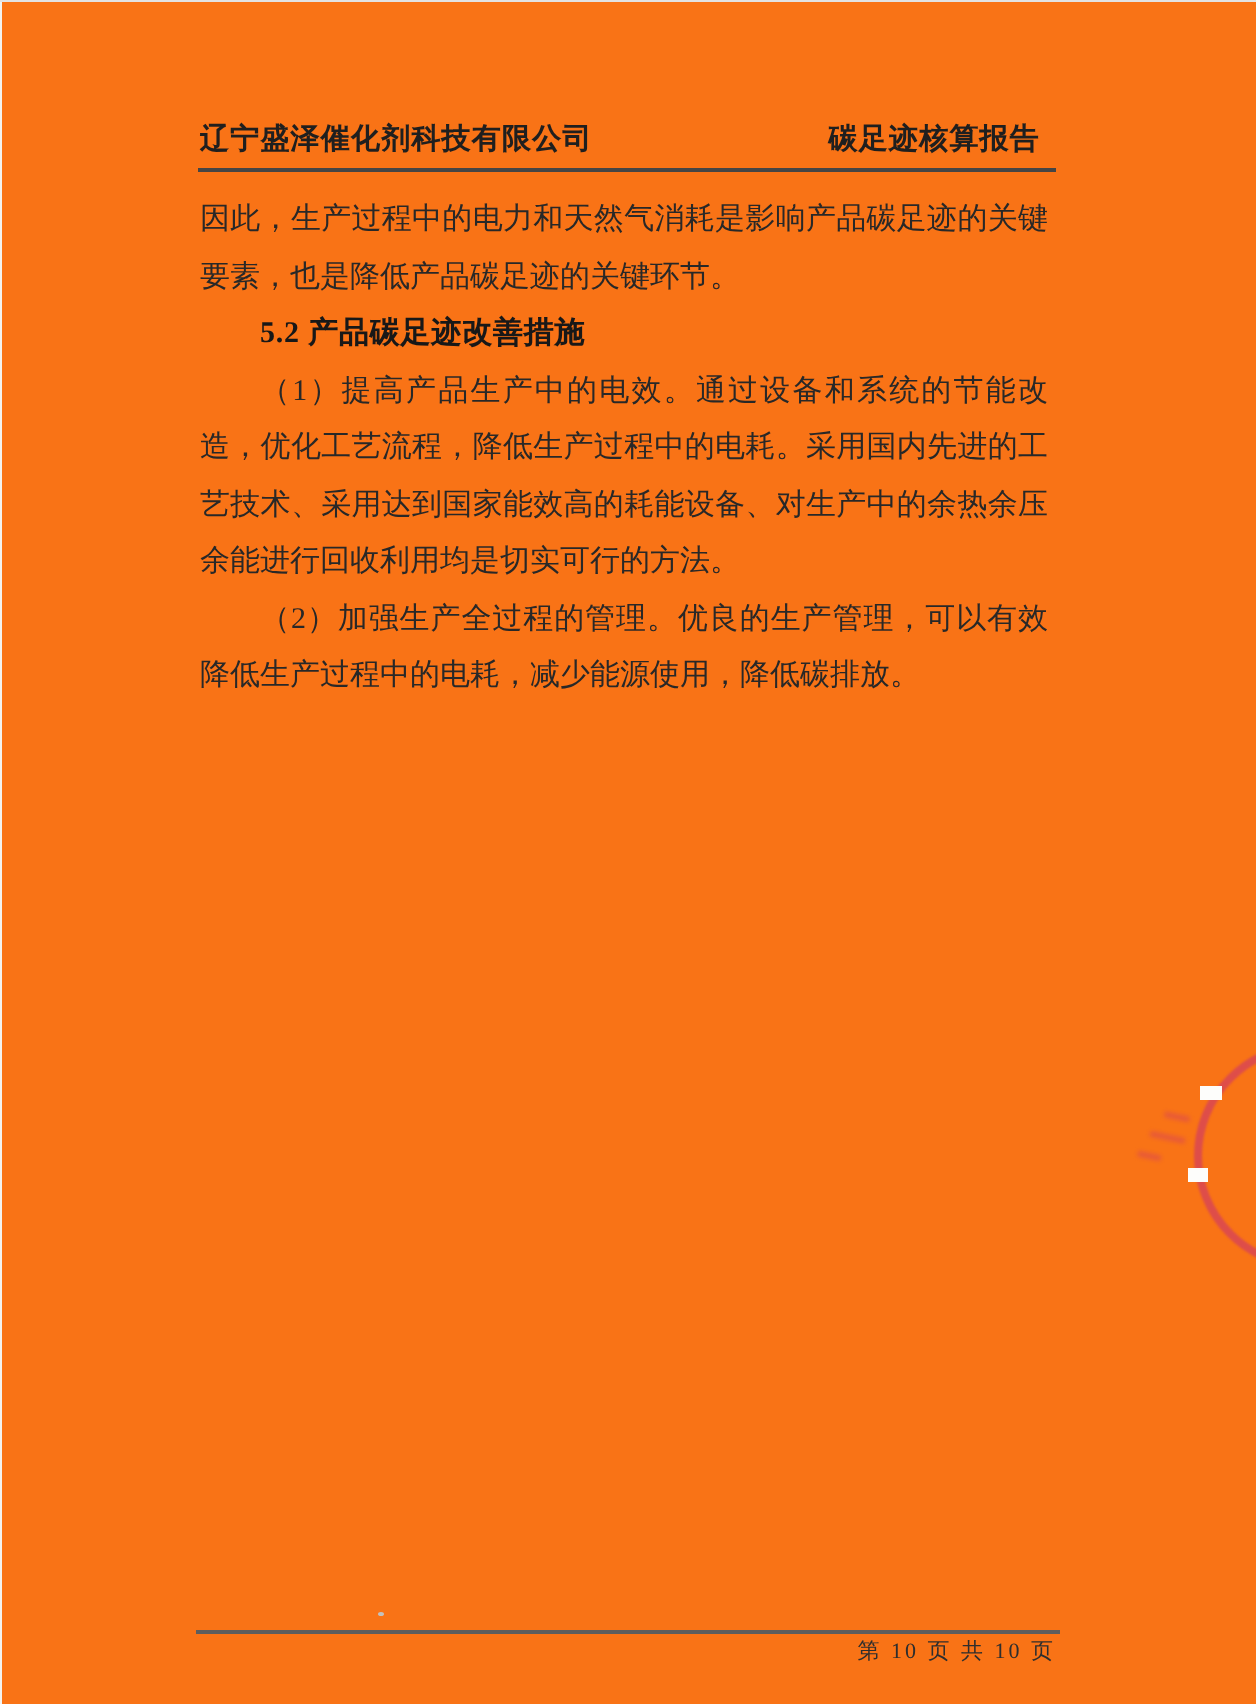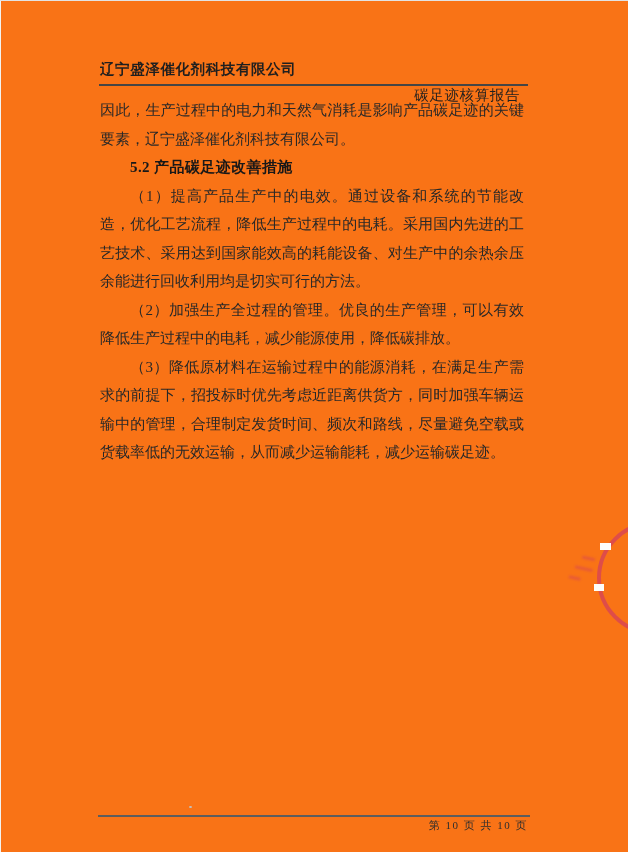--- a/index.html
+++ b/index.html
@@ -13,22 +13,22 @@
     box-shadow:inset 0 1px 0 #e3e3e3, inset 1px 0 0 #f3f3f1;
   }
   
   .header-company{
     position:absolute;left:100px;top:60px;
     font-size:14.5px;font-weight:bold;color:#1f1f1f;
     letter-spacing:0.6px;white-space:nowrap;
   }
   .header-title{
     position:absolute;right:108px;top:60px;
-    font-size:14.5px;font-weight:normal;color:#1f1f1f;
-    letter-spacing:0.6px;white-space:nowrap;margin-top:26px;
+    font-size:14.5px;font-weight:bold;color:#1f1f1f;
+    letter-spacing:0.6px;white-space:nowrap;
   }
   .header-rule{
     position:absolute;left:99px;top:84px;width:429px;height:2px;
     background:#454545;
   }
   
   .content{
     position:absolute;left:100px;top:96px;width:424px;
     font-size:15px;line-height:28.5px;color:#282828;
     text-align:justify;
@@ -80,25 +80,24 @@
 </head>
 <body>
 
 <div class="page">
 
   <div class="header-company">辽宁盛泽催化剂科技有限公司</div>
   <div class="header-title">碳足迹核算报告</div>
   <div class="header-rule"></div>
 
   <div class="content">
-    <p class="no-indent">因此，生产过程中的电力和天然气消耗是影响产品碳足迹的关键要素，辽宁盛泽催化剂科技有限公司。</p>
+    <p class="no-indent">因此，生产过程中的电力和天然气消耗是影响产品碳足迹的关键要素，也是降低产品碳足迹的关键环节。</p>
     <p class="section-heading">5.2 产品碳足迹改善措施</p>
     <p>（1）提高产品生产中的电效。通过设备和系统的节能改造，优化工艺流程，降低生产过程中的电耗。采用国内先进的工艺技术、采用达到国家能效高的耗能设备、对生产中的余热余压余能进行回收利用均是切实可行的方法。</p>
     <p>（2）加强生产全过程的管理。优良的生产管理，可以有效降低生产过程中的电耗，减少能源使用，降低碳排放。</p>
-    <p>（3）降低原材料在运输过程中的能源消耗，在满足生产需求的前提下，招投标时优先考虑近距离供货方，同时加强车辆运输中的管理，合理制定发货时间、频次和路线，尽量避免空载或货载率低的无效运输，从而减少运输能耗，减少运输碳足迹。</p>
   </div>
 
   <div class="stamp-arc" style="border-color: rgba(214, 66, 89, 0.78);"></div>
   <div class="stamp-gap g1"></div>
   <div class="stamp-gap g2"></div>
   <div class="stamp-marks">
     <span style="background: rgb(214, 66, 89);"></span>
       <span style="background: rgb(214, 66, 89);"></span>
       <span style="background: rgb(214, 66, 89);"></span>
   </div>

